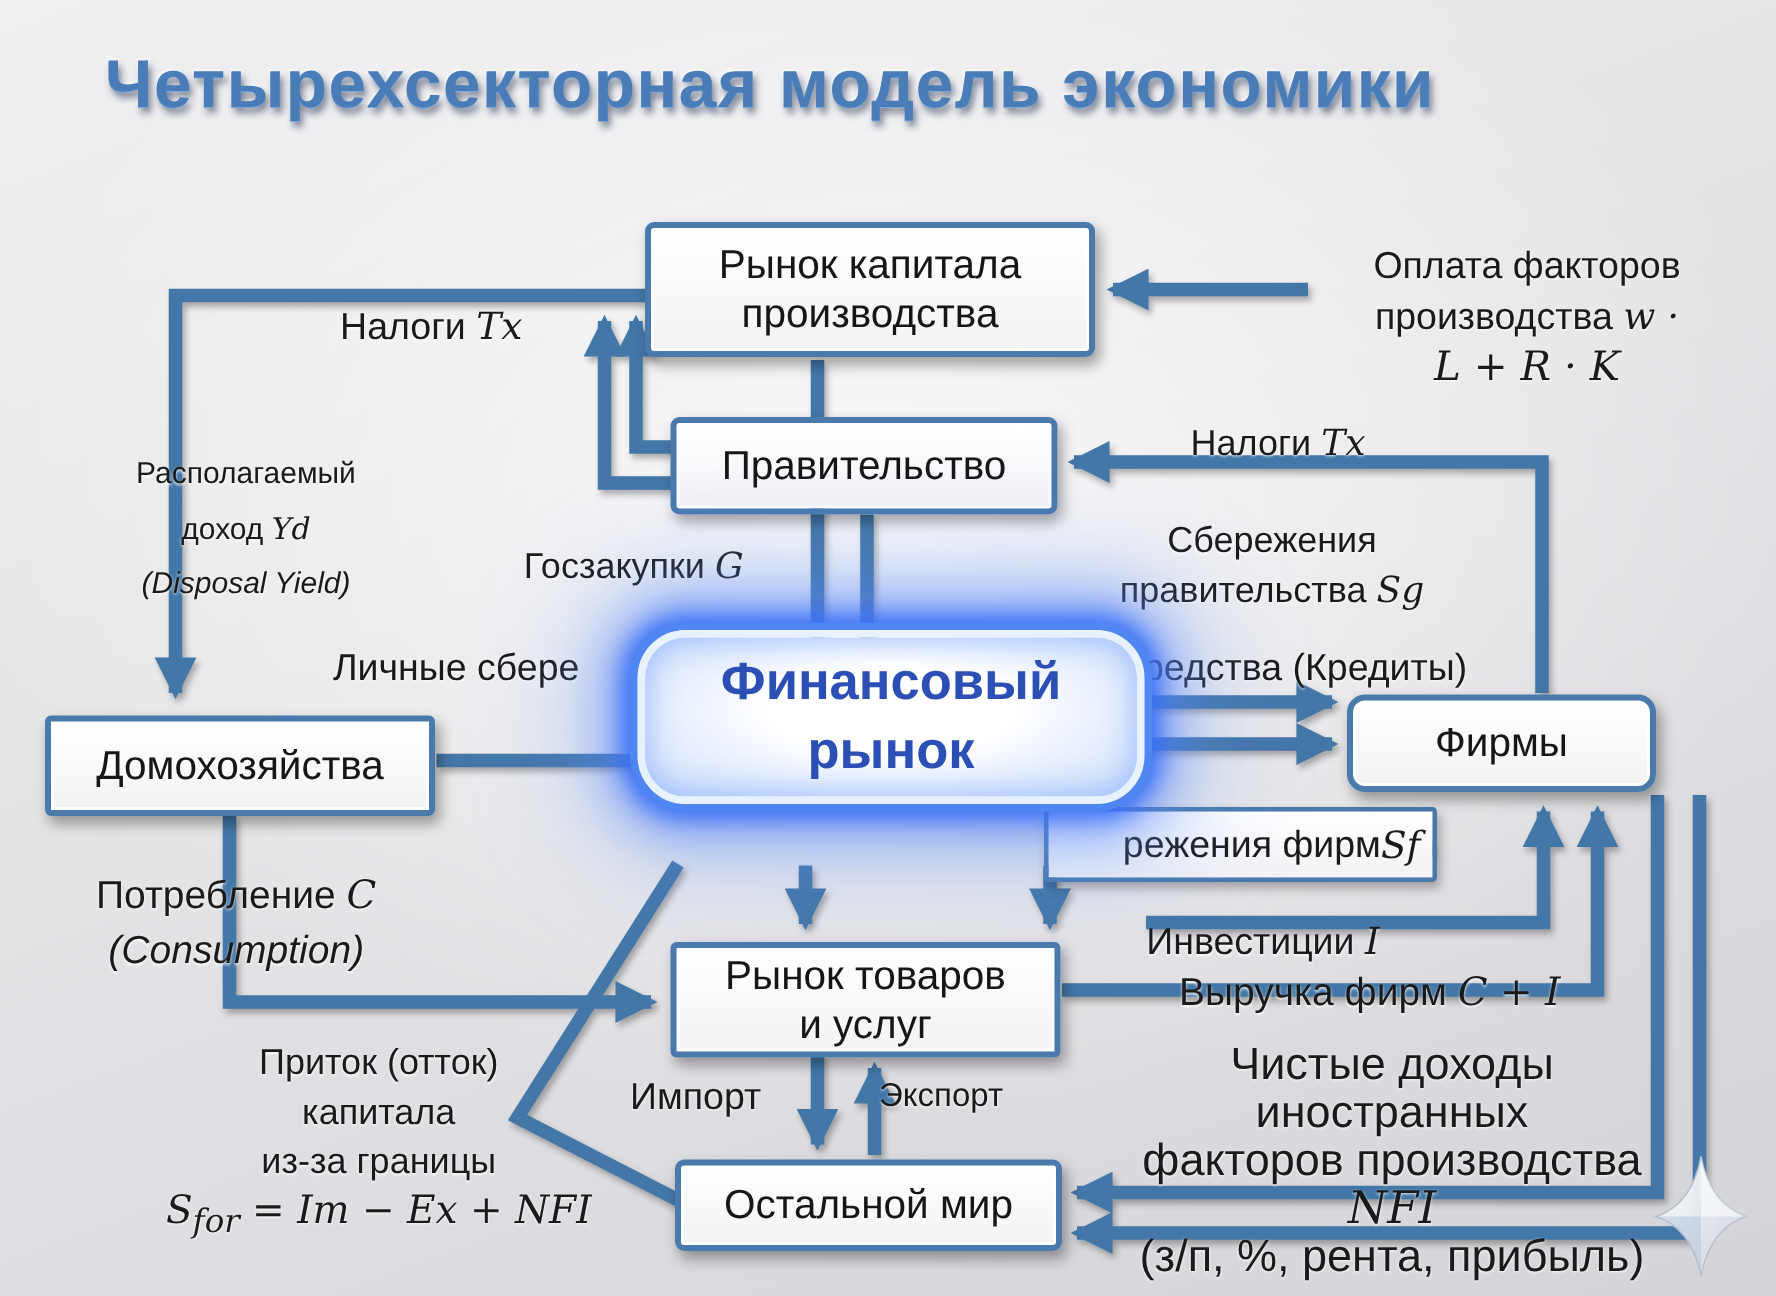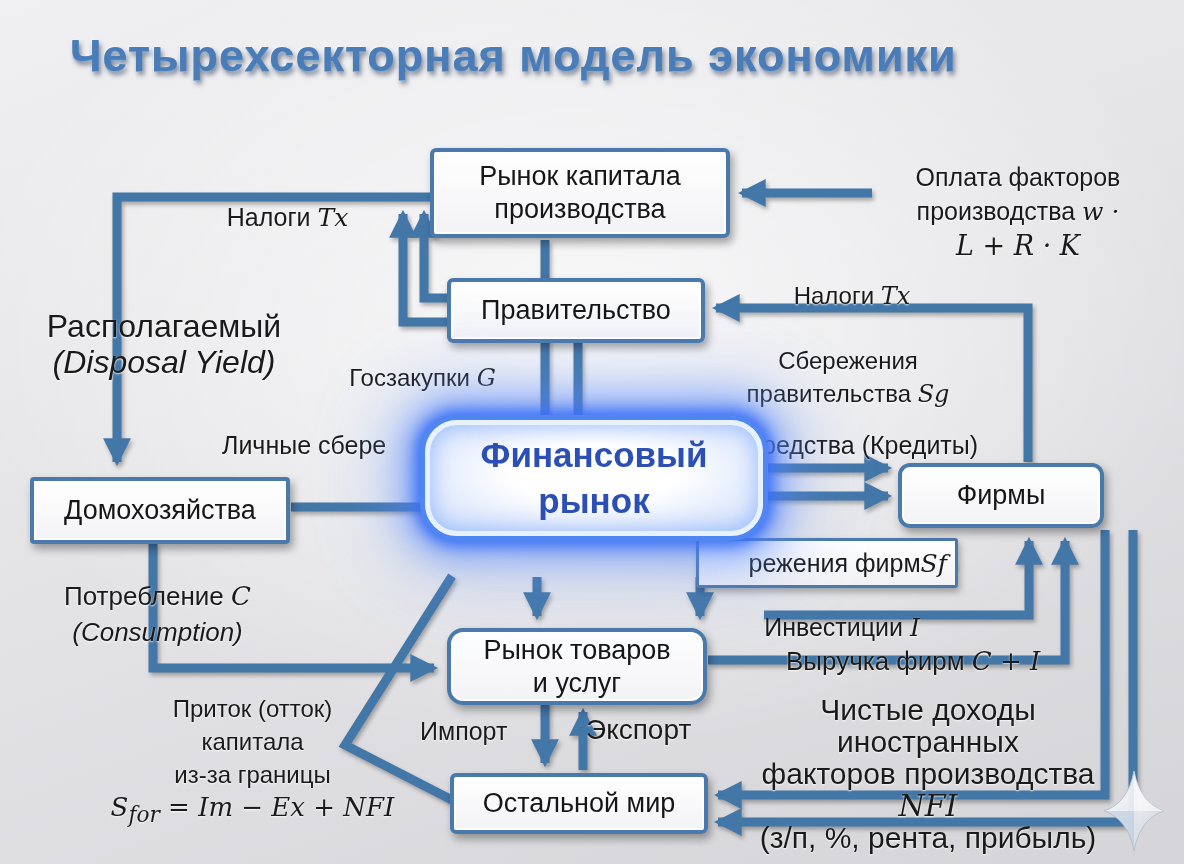--- a/index.html
+++ b/index.html
@@ -23,21 +23,21 @@
   }
   
   .node {
     position:absolute; z-index:4;
     background:linear-gradient(#ffffff,#f3f3f6);
     border:4px solid #4a7aab; border-radius:6px;
     box-shadow:3px 5px 9px rgba(0,0,0,0.35), inset 0 0 0 2px #ffffff;
     display:flex; flex-direction:column; align-items:center; justify-content:center;
     font-size:27px; color:#161616; text-align:center; line-height:33px;
   }
-  .node.rounded { border-radius:16px; }
+  .node.rounded { border-radius:4px; }
   .central {
     position:absolute; z-index:5;
     left:425px; top:420px; width:338px; height:116px;
     border-radius:32px;
     background:radial-gradient(ellipse at 50% 45%, #ffffff 35%, #dfe9fc 75%, #c9dcfa 100%);
     border:5px solid #e8f2ff;
     box-shadow:
       0 0 0 5px #4f86f2,
       0 0 14px 10px rgba(56,110,245,0.95),
       0 0 34px 24px rgba(80,130,250,0.55),
@@ -139,22 +139,23 @@
 <div class="lbl" style="left:878px; top:160px; width:280px; font-size:25px; line-height:34px;">
   <div>Оплата факторов</div>
   <div><span>производства </span><span class="math">w ·</span></div>
   <div class="math" style="font-size:27px;">L + R · K</div>
 </div>
 
 <div class="lbl" style="left:772px; top:280px; width:160px;">
   <span>Налоги </span><span class="math">Tx</span>
 </div>
 
-<div class="lbl" style="left:38px; top:308px; width:252px; font-size:32px; line-height:36px;">
+<div class="lbl" style="left:38px; top:298px; width:252px; font-size:20px; line-height:36px;">
   <div>Располагаемый</div>
+  <div><span>доход </span><span class="math">Yd</span></div>
   <div class="en">(Disposal Yield)</div>
 </div>
 
 <div class="lbl" style="left:320px; top:362px; width:205px;">
   <span>Госзакупки </span><span class="math">G</span>
 </div>
 
 <div class="lbl" style="left:728px; top:344px; width:240px; line-height:33px;">
   <div>Сбережения</div>
   <div><span>правительства </span><span class="math">Sg</span></div>
@@ -196,21 +197,21 @@
   <div>Приток (отток)</div>
   <div>капитала</div>
   <div>из-за границы</div>
   <div class="math" style="font-size:26px;"><span>S</span><sub>for</sub><span> = Im − Ex + NFI</span></div>
 </div>
 
 <div class="lbl" style="left:420px; top:716px; width:125px; font-size:25px; text-align:left;">
   <span>Импорт</span>
 </div>
 
-<div class="lbl" style="left:586px; top:714px; width:130px; font-size:28px; text-align:left;">
+<div class="lbl" style="left:586px; top:714px; width:130px; font-size:22px; text-align:left;">
   <span>Экспорт</span>
 </div>
 
 <svg class="diamond" width="76" height="86" viewBox="-38 -43 76 86">
   <defs>
     <linearGradient id="dg" x1="0" y1="0" x2="1" y2="1">
       <stop offset="0" stop-color="#fafafa"></stop>
       <stop offset="0.5" stop-color="#e9ecf1"></stop>
       <stop offset="1" stop-color="#c6ccd6"></stop>
     </linearGradient>

